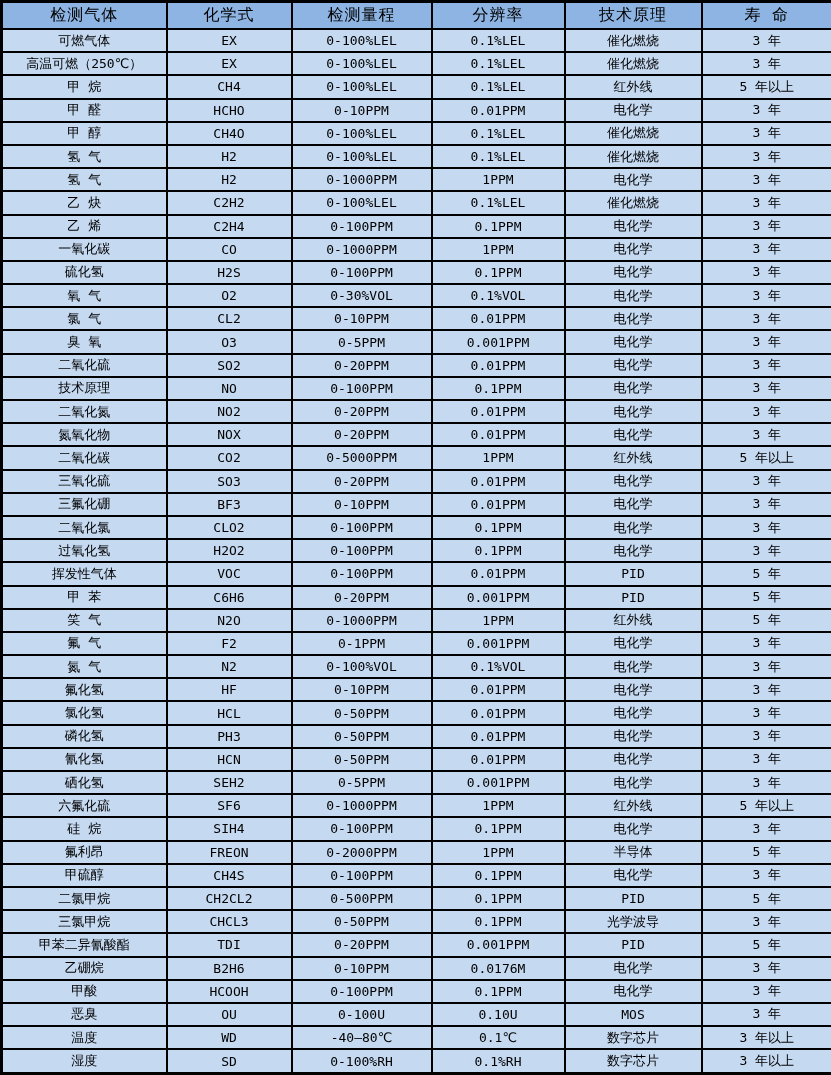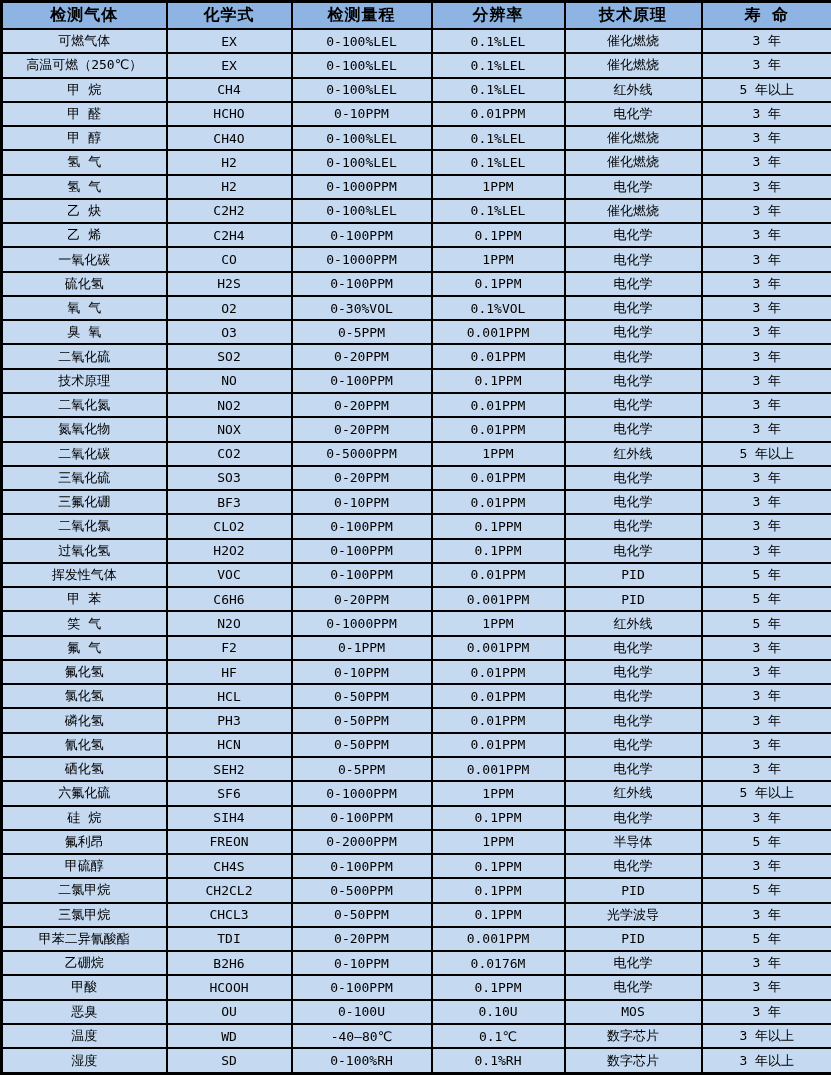--- a/index.html
+++ b/index.html
@@ -24,21 +24,21 @@
     border: 2px solid var(--border-color, #000000);
     text-align: center;
     vertical-align: middle;
     padding: 0 2px;
     overflow: hidden;
     white-space: nowrap;
   }
   thead th {
     background: var(--header-bg, #8DB4E2);
     font-size: 16px;
-    font-weight: bold;
+    font-weight: normal;
     height: 25px;
     letter-spacing: 1px;
   }
   tbody td {
     background: var(--row-bg, #C5D9F1);
     font-size: 13px;
     font-weight: normal;
   }
 </style>
 </head>
@@ -155,20 +155,28 @@
         </tr>
         <tr>
           <td>氧 气</td>
           <td>O2</td>
           <td>0-30%VOL</td>
           <td>0.1%VOL</td>
           <td>电化学</td>
           <td>3 年</td>
         </tr>
         <tr>
+          <td>氯 气</td>
+          <td>CL2</td>
+          <td>0-10PPM</td>
+          <td>0.01PPM</td>
+          <td>电化学</td>
+          <td>3 年</td>
+        </tr>
+        <tr>
           <td>臭 氧</td>
           <td>O3</td>
           <td>0-5PPM</td>
           <td>0.001PPM</td>
           <td>电化学</td>
           <td>3 年</td>
         </tr>
         <tr>
           <td>二氧化硫</td>
           <td>SO2</td>
@@ -263,20 +271,28 @@
           <td>0-1000PPM</td>
           <td>1PPM</td>
           <td>红外线</td>
           <td>5 年</td>
         </tr>
         <tr>
           <td>氟 气</td>
           <td>F2</td>
           <td>0-1PPM</td>
           <td>0.001PPM</td>
+          <td>电化学</td>
+          <td>3 年</td>
+        </tr>
+        <tr>
+          <td>氮 气</td>
+          <td>N2</td>
+          <td>0-100%VOL</td>
+          <td>0.1%VOL</td>
           <td>电化学</td>
           <td>3 年</td>
         </tr>
         <tr>
           <td>氟化氢</td>
           <td>HF</td>
           <td>0-10PPM</td>
           <td>0.01PPM</td>
           <td>电化学</td>
           <td>3 年</td>

